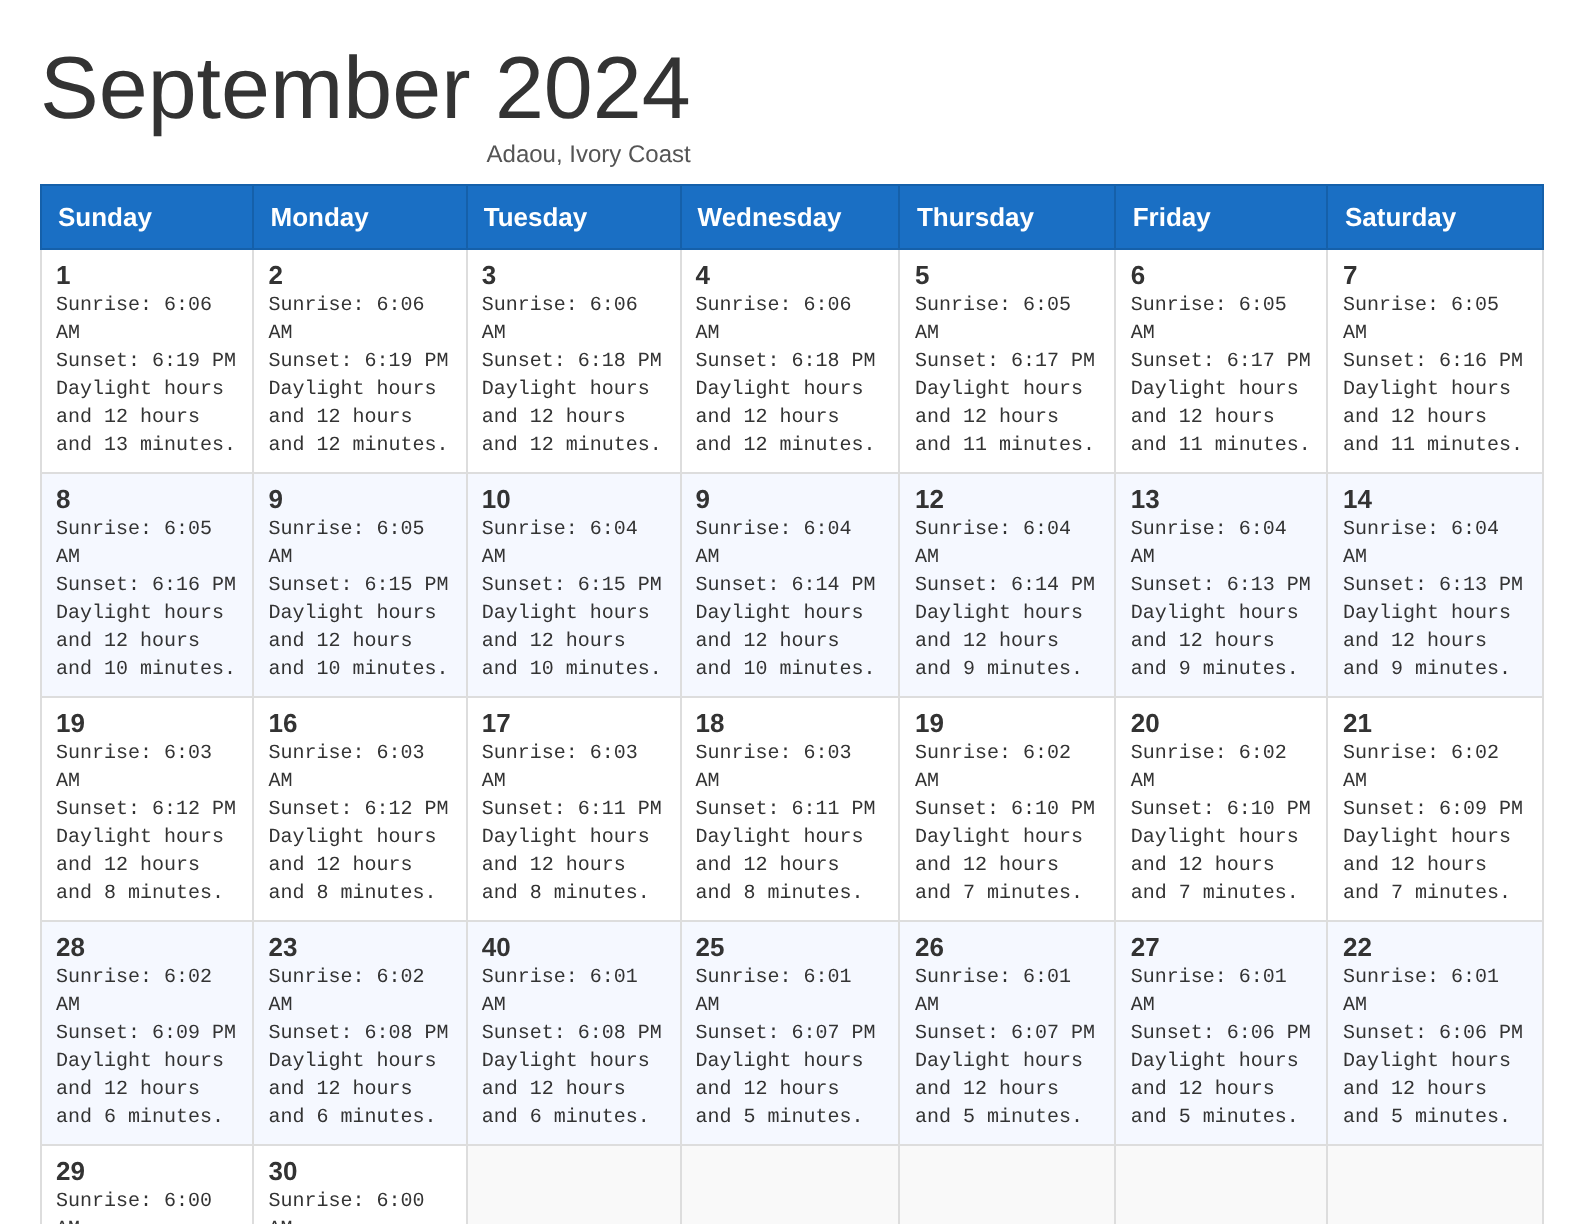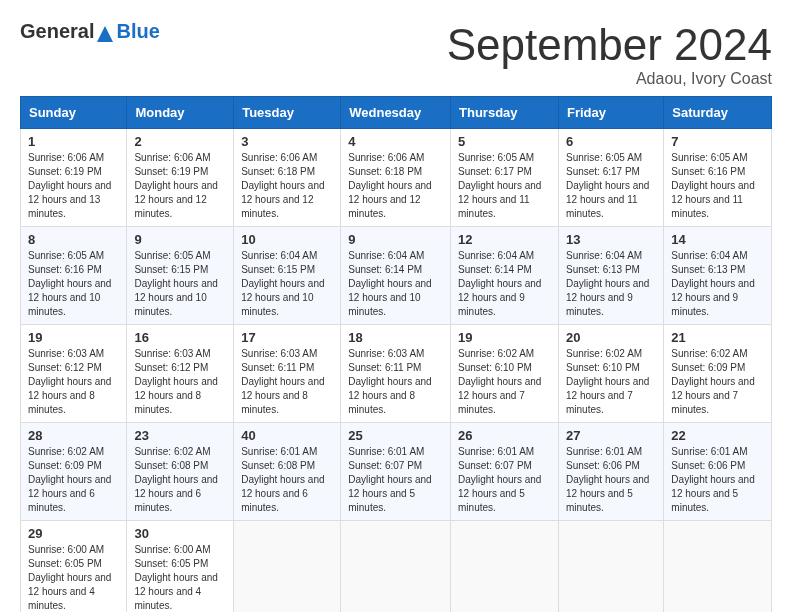--- a/index.html
+++ b/index.html
@@ -22,21 +22,21 @@
     }
     .title-section {
       text-align: right;
     }
     .month-title {
       font-size: 44px;
       font-weight: normal;
       color: #333;
     }
     .location-title {
-      font-size: 16px;
+      font-size: 12px;
       color: #555;
     }
     .calendar {
       width: 100%;
       border-collapse: collapse;
       border: 1px solid #ccc;
     }
     .calendar th {
       background-color: #1a6fc4;
       color: white;
@@ -62,36 +62,30 @@
     .day-number {
       font-size: 13px;
       font-weight: bold;
       display: block;
       margin-bottom: 2px;
     }
     .day-info {
       font-size: 10px;
       line-height: 1.4;
       color: #333;
+      font-family: Liberation Mono, monospace;
     }
     .empty-cell {
       background: #f9f9f9 !important;
     }
   </style>
 </head>
 <body>
 
 <div class="header">
-  <div class="logo">
-    <span>
-      <span style="font-size:20px;font-weight:bold;color:#333;">General</span><svg width="20" height="20" viewBox="0 0 20 20" style="vertical-align:middle;margin:0 1px;">
-          <polygon points="10,2 18,18 2,18" fill="#1a6fc4"></polygon>
-        </svg><span style="font-size:20px;font-weight:bold;color:#1a6fc4;">Blue</span>
-    </span>
-  </div>
   <div class="title-section">
     <div class="month-title">September 2024</div>
     <div class="location-title">Adaou, Ivory Coast</div>
   </div>
 </div>
 
 <table class="calendar">
   <thead>
     <tr>
       <th>Sunday</th>

